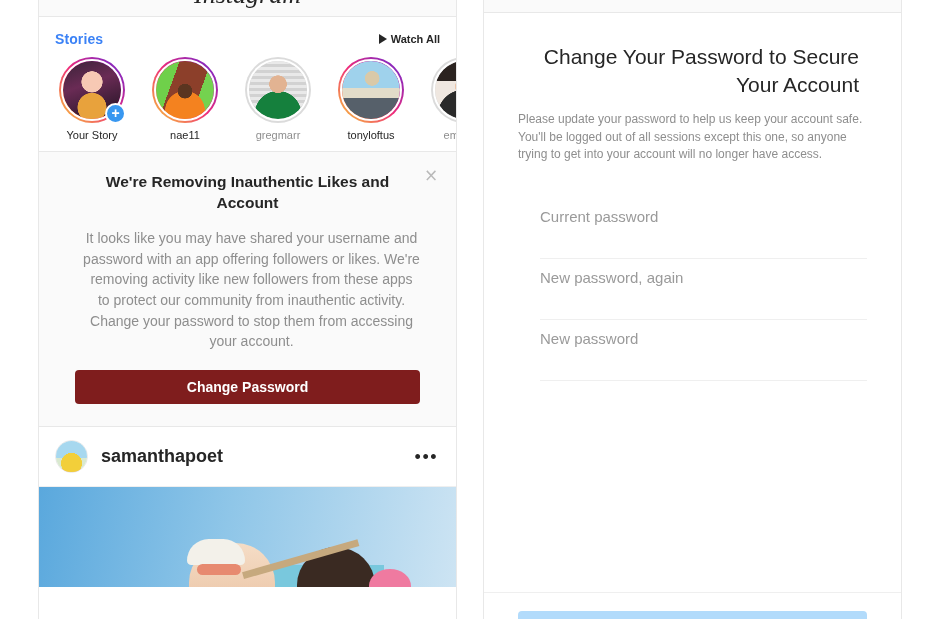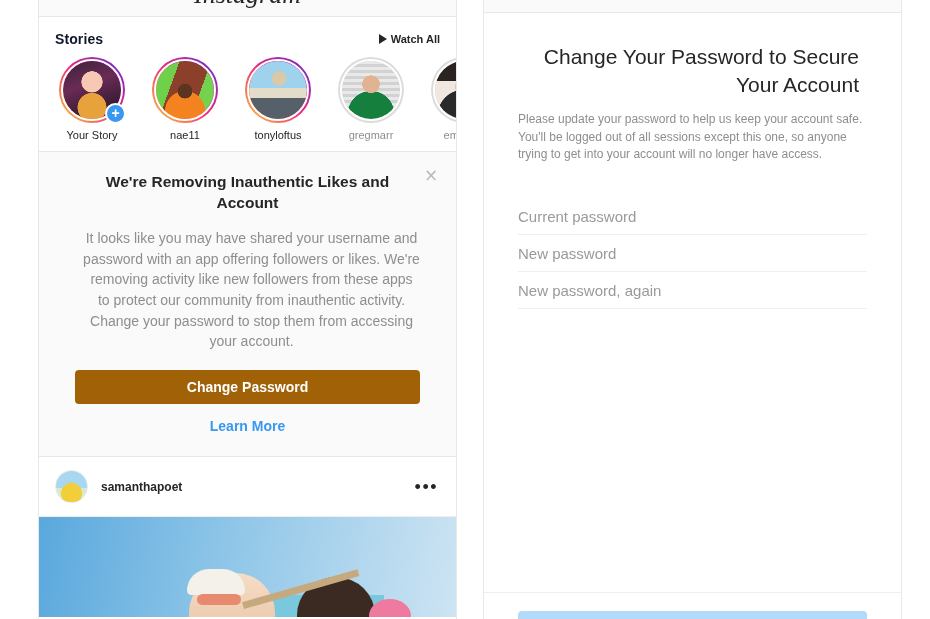--- a/index.html
+++ b/index.html
@@ -59,21 +59,21 @@
   }
   .stories-head {
     display: flex;
     align-items: center;
     justify-content: space-between;
     padding: 0 16px 10px 16px;
   }
   .stories-title {
     font-size: 14px;
     font-weight: bold;
-    color: #0f172a;
+    color: #3b82f6;
     letter-spacing: .1px;
   }
   .watch-all {
     display: flex;
     align-items: center;
     gap: 2px;
     font-size: 11px;
     font-weight: bold;
     color: #262626;
     cursor: pointer;
@@ -200,21 +200,21 @@
   .notice-body {
     font-size: 14px;
     color: #8e8e8e;
     line-height: 1.48;
     margin: 0 0 18px 8px;
   }
   .btn-primary {
     display: block;
     width: 100%;
     box-sizing: border-box;
-    background: #a16207;
+    background: #7f1d1d;
     color: #ffffff;
     border: none;
     border-radius: 4px;
     padding: 9px 0;
     font-size: 14px;
     font-weight: bold;
     font-family: "Liberation Sans", sans-serif;
     cursor: pointer;
   }
   .link-learn {
@@ -237,21 +237,21 @@
   .post-avatar {
     width: 33px; height: 33px;
     border-radius: 50%;
     border: 1px solid #e8e8e8;
     box-sizing: border-box;
     overflow: hidden;
     flex: 0 0 33px;
   }
   .post-user {
     margin-left: 13px;
-    font-size: 12px;
+    font-size: 18px;
     font-weight: bold;
     color: #262626;
     flex: 1;
     cursor: pointer;
   }
   .post-more {
     color: #262626;
     font-size: 18px;
     letter-spacing: 1.5px;
     line-height: 10px;
@@ -348,21 +348,22 @@
     margin: 0 8px 12px 8px;
   }
   .pw-sub {
     font-size: 12px;
     color: #8e8e8e;
     line-height: 1.48;
     margin: 0 0 34px 0;
   }
   .pw-field {
     border-bottom: 1px solid #efefef;
-    padding: 10px 0 8px 0;
+    padding: 10px 0 32px 0;
+    margin-left: 22px;
   }
   .pw-field input {
     width: 100%;
     border: none;
     outline: none;
     background: transparent;
     font-size: 15px;
     color: #262626;
     font-family: "Liberation Sans", sans-serif;
     padding: 0;
@@ -425,55 +426,54 @@
         <div class="story">
           <div class="ring">
             <div class="inner">
               <div class="pic pic-nae11"></div>
             </div>
           </div>
           <div class="story-name">nae11</div>
         </div>
 
         <div class="story">
+          <div class="ring seen">
+            <div class="inner">
+              <div class="pic pic-gregmarr"></div>
+            </div>
+          </div>
+          <div class="story-name seen">gregmarr</div>
+        </div>
+
+        <div class="story">
           <div class="ring">
             <div class="inner">
               <div class="pic pic-tonyloftus"></div>
             </div>
           </div>
           <div class="story-name">tonyloftus</div>
-        </div>
-
-        <div class="story">
-          <div class="ring seen">
-            <div class="inner">
-              <div class="pic pic-gregmarr"></div>
-            </div>
-          </div>
-          <div class="story-name seen">gregmarr</div>
         </div>
 
         <div class="story">
           <div class="ring seen">
             <div class="inner">
               <div class="pic pic-emilie"></div>
             </div>
           </div>
           <div class="story-name seen">emilie.ta</div>
         </div>
 
       </div>
     </div>
 
     <div class="notice">
       <div class="notice-close">×</div>
       <div class="notice-title">We're Removing Inauthentic Likes and Account</div>
       <div class="notice-body">It looks like you may have shared your username and password with an app offering followers or likes. We're removing activity like new followers from these apps to protect our community from inauthentic activity. Change your password to stop them from accessing your account.</div>
       <button class="btn-primary">Change Password</button>
-      <a class="link-learn">Learn More</a>
     </div>
 
     <div class="post-head">
       <div class="post-avatar">
         <div class="pic pic-samantha" style="width:100%;height:100%;position:relative;"></div>
       </div>
       <div class="post-user">samanthapoet</div>
       <div class="post-more">•••</div>
     </div>
 
@@ -495,26 +495,26 @@
 
     <div class="pw-card">
       <h1 class="pw-title">Change Your Password to Secure Your Account</h1>
       <p class="pw-sub">Please update your password to help us keep your account safe. You'll be logged out of all sessions except this one, so anyone trying to get into your account will no longer have access.</p>
 
       <div class="pw-field">
         <input type="password" placeholder="Current password" style="">
       </div>
 
       <div class="pw-field">
+        <input type="password" placeholder="New password, again" style="">
+      </div>
+
+      <div class="pw-field">
         <input type="password" placeholder="New password" style="">
       </div>
-
-      <div class="pw-field">
-        <input type="password" placeholder="New password, again" style="">
-      </div>
     </div>
 
     <div class="pw-footer">
       <button class="btn-disabled"></button>
     </div>
 
   </div>
 
 </div>
 

